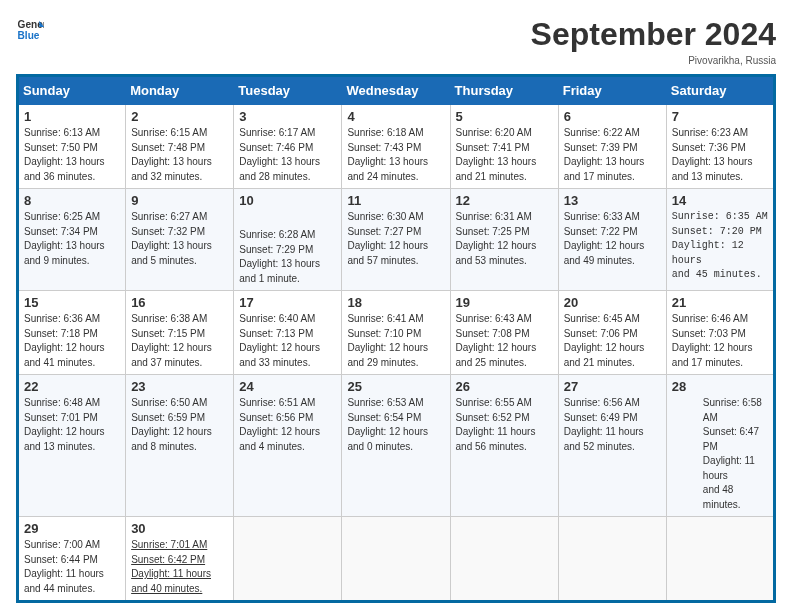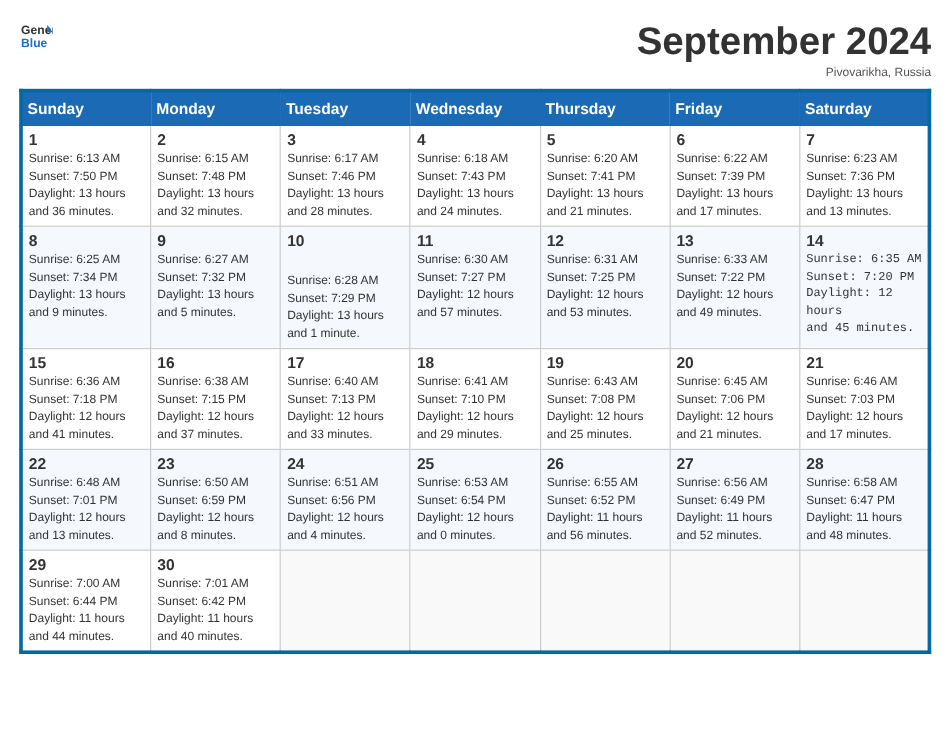--- a/index.html
+++ b/index.html
@@ -302,37 +302,37 @@
         </td>
         <td>
           <span class="day-num">27</span>
           <div class="day-info" style="white-space: pre-line;">Sunrise: 6:56 AM
 Sunset: 6:49 PM
 Daylight: 11 hours
 and 52 minutes.</div>
         </td>
         <td>
           <span class="day-num">28</span>
-          <div class="day-info" style="white-space: pre-line;">Sunrise: 6:58 AM
+          <div class="day-info" style="white-space: pre-line; margin-left: 31px;">Sunrise: 6:58 AM
 Sunset: 6:47 PM
 Daylight: 11 hours
 and 48 minutes.</div>
         </td>
       </tr>
       <tr>
         <td>
           <span class="day-num">29</span>
           <div class="day-info" style="white-space: pre-line;">Sunrise: 7:00 AM
 Sunset: 6:44 PM
 Daylight: 11 hours
 and 44 minutes.</div>
         </td>
         <td>
           <span class="day-num">30</span>
-          <div class="day-info" style="white-space: pre-line;">Sunrise: 7:01 AM
+          <div class="day-info" style="white-space: pre-line; text-decoration: underline;">Sunrise: 7:01 AM
 Sunset: 6:42 PM
 Daylight: 11 hours
 and 40 minutes.</div>
         </td>
         <td class="empty-cell"></td>
         <td class="empty-cell"></td>
         <td class="empty-cell"></td>
         <td class="empty-cell"></td>
         <td class="empty-cell"></td>
       </tr>

